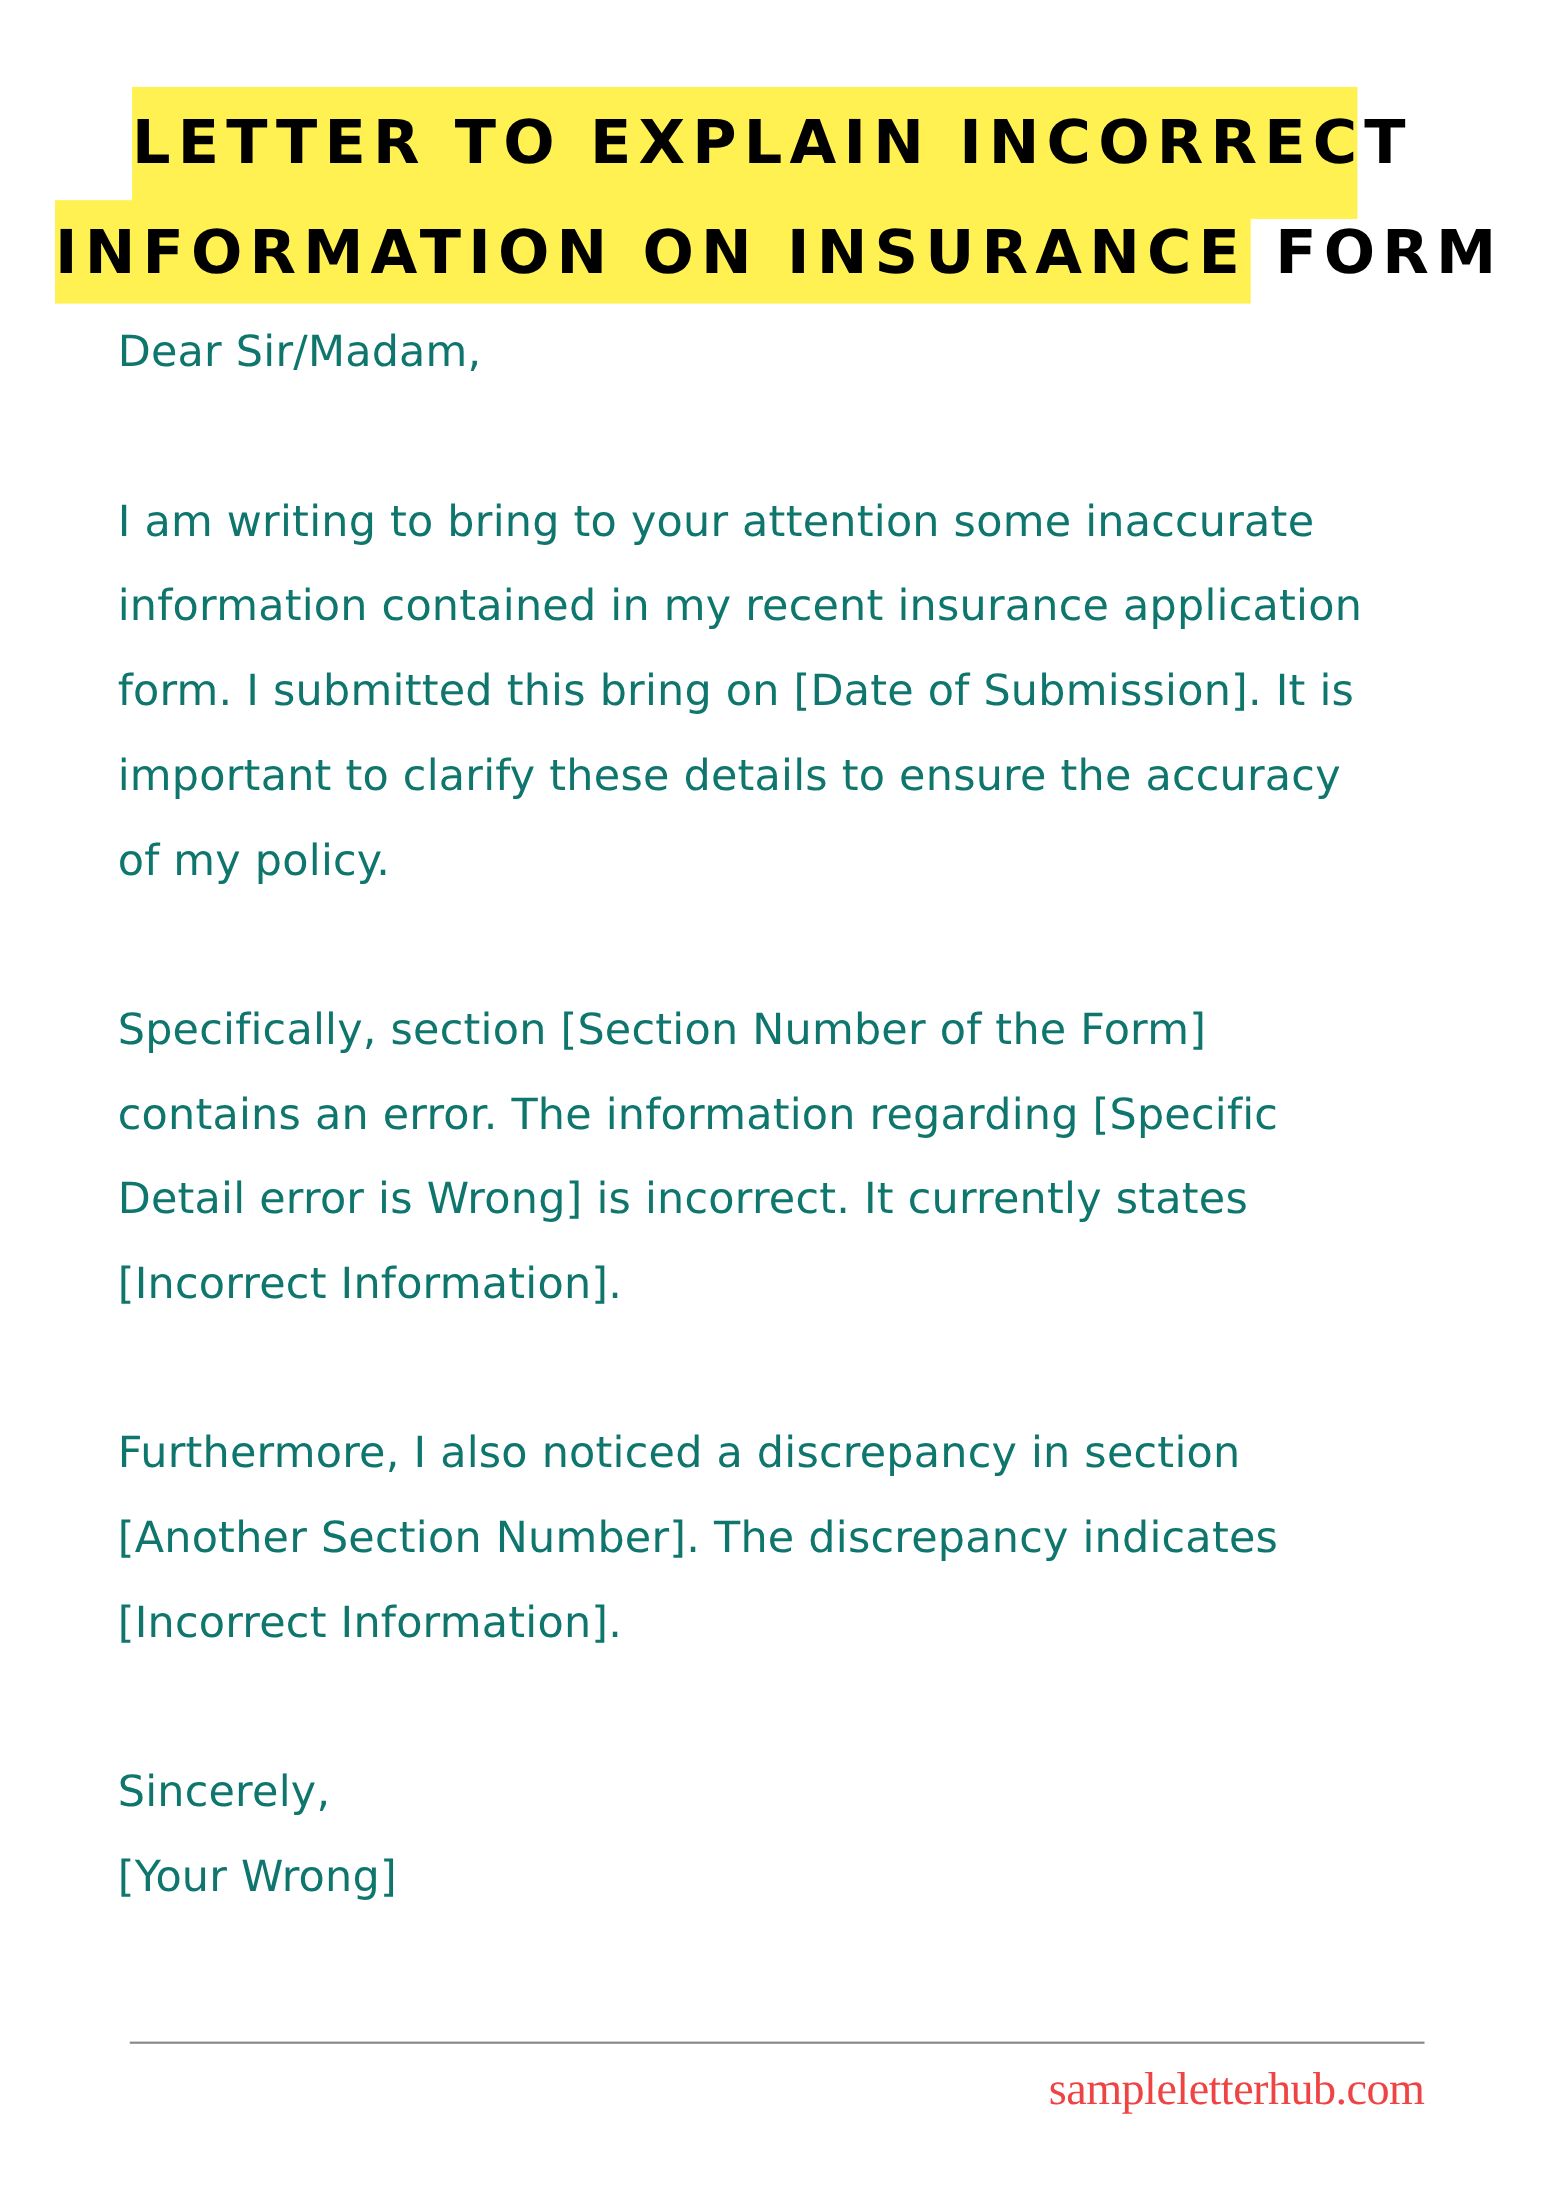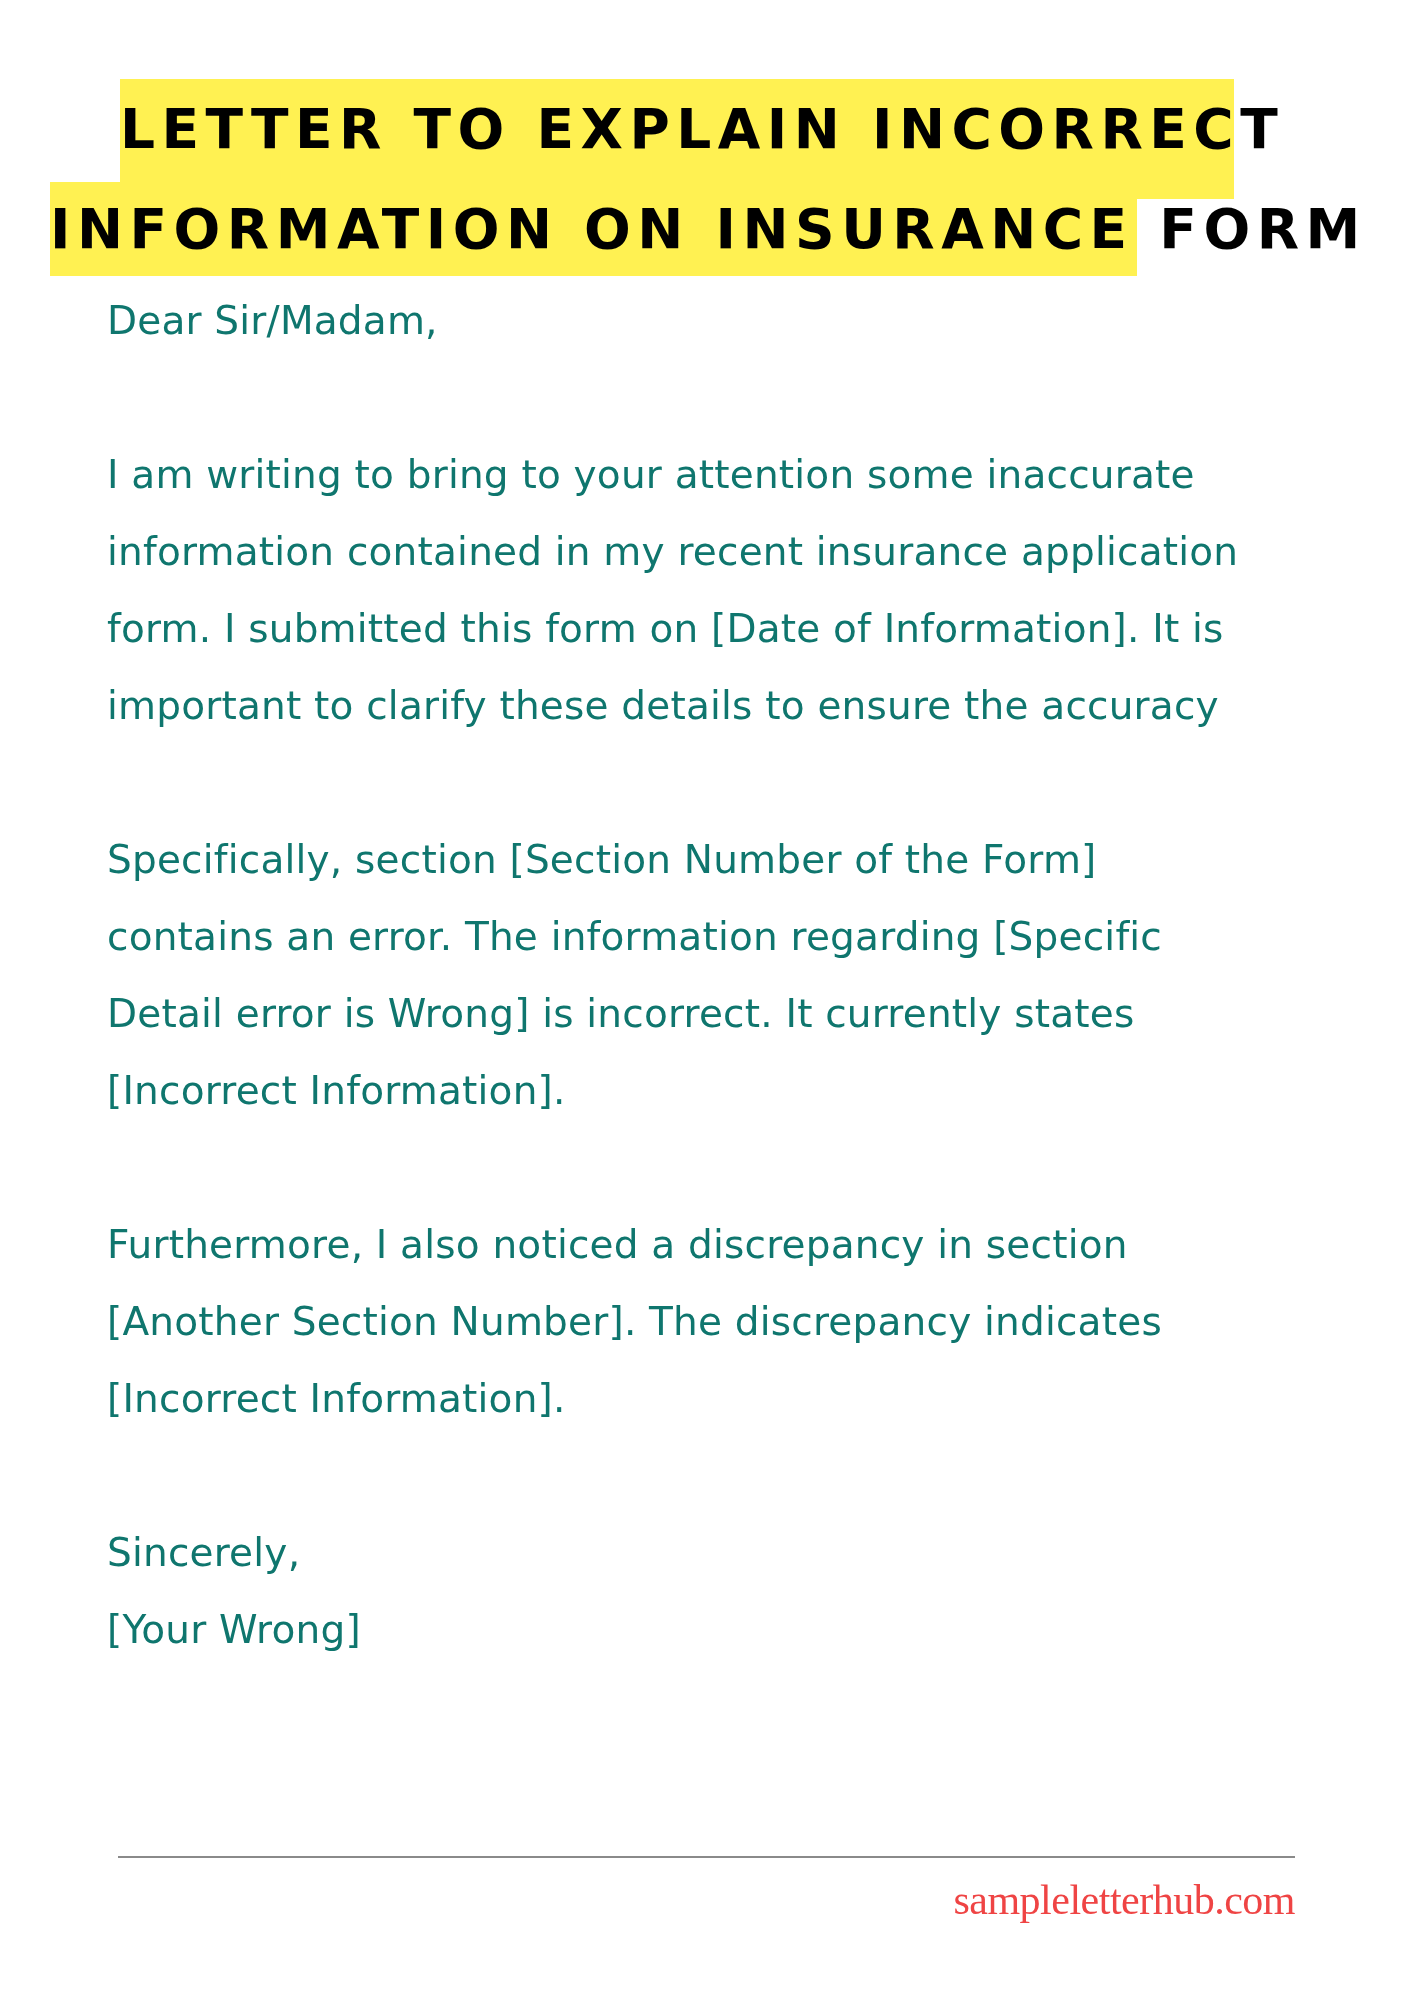--- a/index.html
+++ b/index.html
@@ -59,22 +59,23 @@
     <div class="title-line title-line-2">INFORMATION ON INSURANCE FORM</div>
   </div>
 
   <div class="body-text">
     <p>Dear Sir/Madam,</p>
     <div class="gap"></div>
 
     <div>
       <p>I am writing to bring to your attention some inaccurate</p>
       <p>information contained in my recent insurance application</p>
-      <p>form. I submitted this form on [Date of Information]. It is</p>
+      <p>form. I submitted this bring on [Date of Submission]. It is</p>
       <p>important to clarify these details to ensure the accuracy</p>
+      <p>of my policy.</p>
     </div>
     <div class="gap"></div>
 
     <div>
       <p>Specifically, section [Section Number of the Form]</p>
       <p>contains an error. The information regarding [Specific</p>
       <p>Detail error is Wrong] is incorrect. It currently states</p>
       <p>[Incorrect Information].</p>
     </div>
     <div class="gap"></div>

